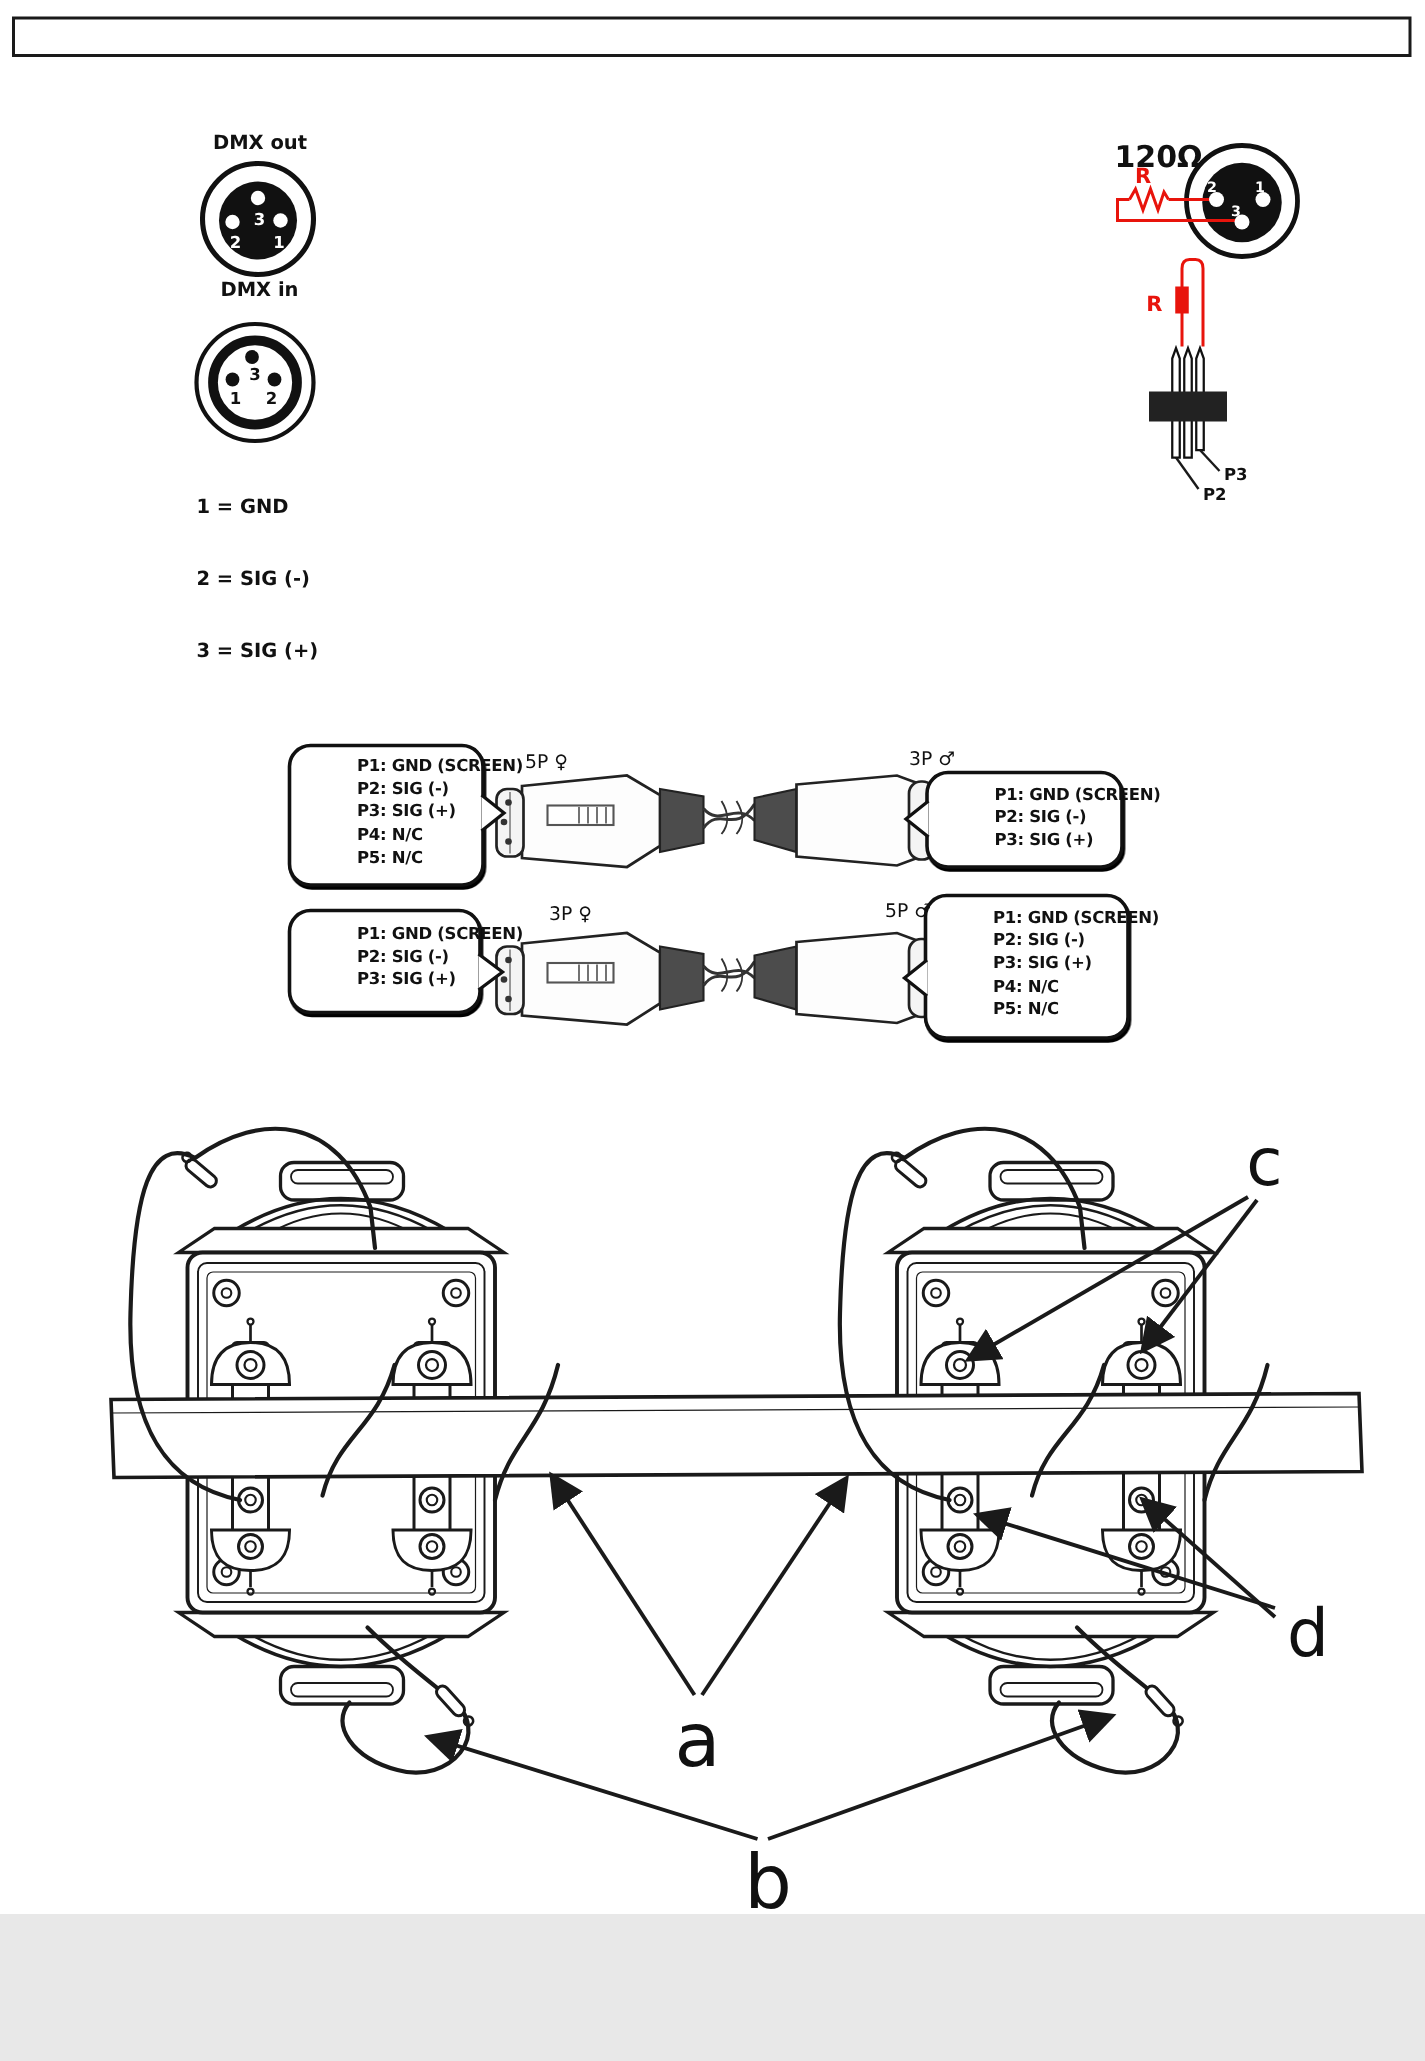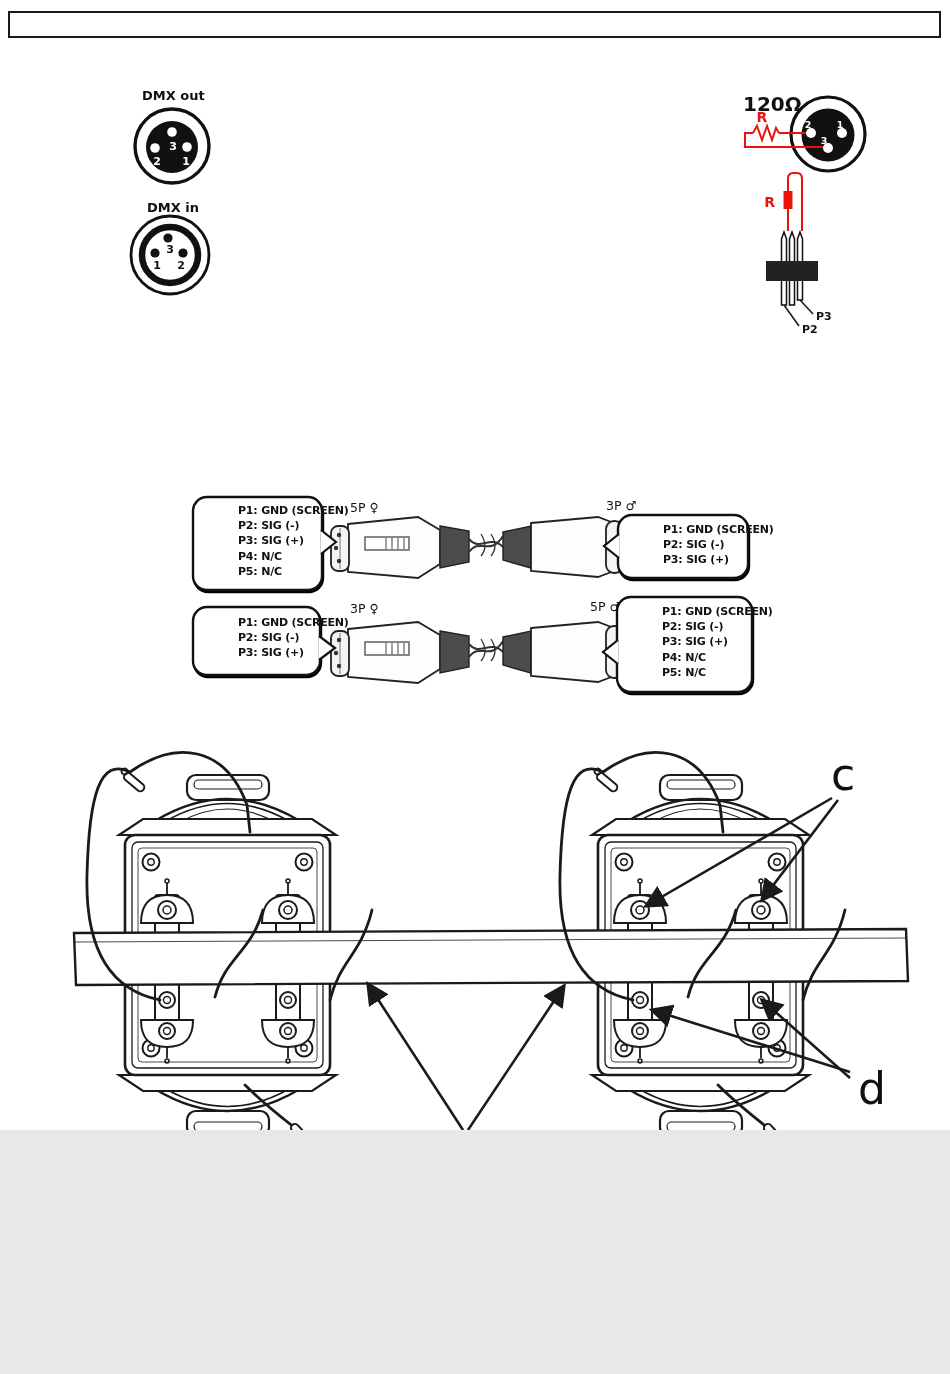--- a/index.html
+++ b/index.html
@@ -1,17 +1,17 @@
 <!DOCTYPE html>
 <html><head>
 <meta charset="utf-8">
 <style>
   * { margin:0; padding:0; box-sizing:border-box; }
   body { background:#e8e8e8; font-family:"DejaVu Sans", sans-serif; }
-  .page { position:relative; width:950px; height:1130px; background:#fff; margin:0 auto; overflow:hidden; color:#111; }
+  .page { position:relative; width:950px; height:1276px; background:#fff; margin:0 auto; overflow:hidden; color:#111; }
   .hdr-box { position:absolute; left:8px; top:11px; width:933px; height:27px; border:2px solid #1a1a1a; background:#fff; }
   .ftr-box { position:absolute; left:8px; top:1332px; width:933px; height:30px; border:2px solid #4a4a4a; background:#fff; }
   .blabel { position:absolute; font-weight:bold; font-size:13px; color:#111; white-space:nowrap; }
   .legend { position:absolute; left:131px; top:299px; font-weight:bold; font-size:13px; line-height:16px; white-space:pre; }
   .figsvg { position:absolute; }
   .cable-row { position:absolute; left:190px; width:570px; height:115px; }
   .cable-row svg { position:absolute; left:0; top:0; }
   .bubble-text { position:absolute; font-weight:bold; font-size:11px; line-height:15.2px; letter-spacing:-0.2px; white-space:nowrap; z-index:2;margin-left:35px; }
   .gender { position:absolute; font-weight:normal; font-size:12.5px; white-space:nowrap; z-index:2;margin-left:24px; }
   svg text { font-family:"DejaVu Sans", sans-serif; }
@@ -35,34 +35,39 @@
     <circle cx="46" cy="43" r="37" fill="#fff" stroke="#111" stroke-width="3.4"></circle>
     <circle cx="46" cy="44" r="26" fill="#111"></circle>
     <circle cx="46" cy="29" r="4.8" fill="#fff"></circle>
     <circle cx="29" cy="45" r="4.8" fill="#fff"></circle>
     <circle cx="61" cy="44" r="4.8" fill="#fff"></circle>
     <text x="47" y="47" fill="#fff" font-size="11" class="svg-bold" text-anchor="middle">3</text>
     <text x="31" y="62" fill="#fff" font-size="11" class="svg-bold" text-anchor="middle">2</text>
     <text x="60" y="62" fill="#fff" font-size="11" class="svg-bold" text-anchor="middle">1</text>
   </svg>
 
-  <div class="blabel" style="left:147px; top:200px;">DMX in</div>
+  <div class="blabel" style="left:147px; top:186px;">DMX in</div>
 
   <svg class="figsvg" style="left:124px; top:210px;" width="94" height="92" viewBox="0 0 94 92">
     <circle cx="46" cy="45" r="39" fill="#fff" stroke="#111" stroke-width="2.8"></circle>
     <circle cx="46" cy="45" r="28" fill="#fff" stroke="#111" stroke-width="6.5"></circle>
     <line x1="64" y1="66" x2="69" y2="61" stroke="#111" stroke-width="2"></line>
     <circle cx="44" cy="28" r="4.6" fill="#111"></circle>
     <circle cx="31" cy="43" r="4.6" fill="#111"></circle>
     <circle cx="59" cy="43" r="4.6" fill="#111"></circle>
     <text x="46" y="43" fill="#111" font-size="11" class="svg-bold" text-anchor="middle">3</text>
     <text x="33" y="59" fill="#111" font-size="11" class="svg-bold" text-anchor="middle">1</text>
     <text x="57" y="59" fill="#111" font-size="11" class="svg-bold" text-anchor="middle">2</text>
   </svg>
 
+  <div class="legend">
+    <div>1 = GND</div>
+    <div>2 = SIG (-)</div>
+    <div>3 = SIG (+)</div>
+  </div>
 
   <svg class="figsvg" style="left:718px; top:83px;" width="180" height="265" viewBox="0 0 180 265">
     <text x="25" y="28" font-size="20" class="svg-bold" fill="#111">120Ω</text>
 
     <circle cx="110" cy="51" r="37" fill="#fff" stroke="#111" stroke-width="3.2"></circle>
     <circle cx="110" cy="52" r="26.5" fill="#111"></circle>
 
     <g stroke="#e8140c" stroke-width="2" fill="none">
       <polyline points="35,50 39,43 44,57 49,43 54,57 58,45 61,50"></polyline>
       <polyline points="61,50 91,50"></polyline>
@@ -147,21 +152,21 @@
   </div>
 
   <div class="cable-row" style="top:595px;">
     <svg width="570" height="115" viewBox="0 0 570 115">
       <use href="#cableBody"></use>
       <rect x="3" y="12" width="127" height="68" rx="14" class="bubble"></rect>
       <path d="M129,41 L145,53 L129,65" class="bubble-tip"></path>
       <rect x="427" y="2" width="135" height="95" rx="14" class="bubble"></rect>
       <path d="M428,45 L413,57 L428,69" class="bubble-tip"></path>
     </svg>
-    <div class="gender" style="left:136px; top:6px;">3P ♀</div>
+    <div class="gender" style="left:152px; top:6px;">3P ♀</div>
     <div class="gender" style="left:376px; top:4px;">5P ♂</div>
     <div class="bubble-text" style="left:13px; top:20px;">
       <div>P1: GND (SCREEN)</div>
       <div>P2: SIG (-)</div>
       <div>P3: SIG (+)</div>
     </div>
     <div class="bubble-text" style="left:437px; top:9px;">
       <div>P1: GND (SCREEN)</div>
       <div>P2: SIG (-)</div>
       <div>P3: SIG (+)</div>

